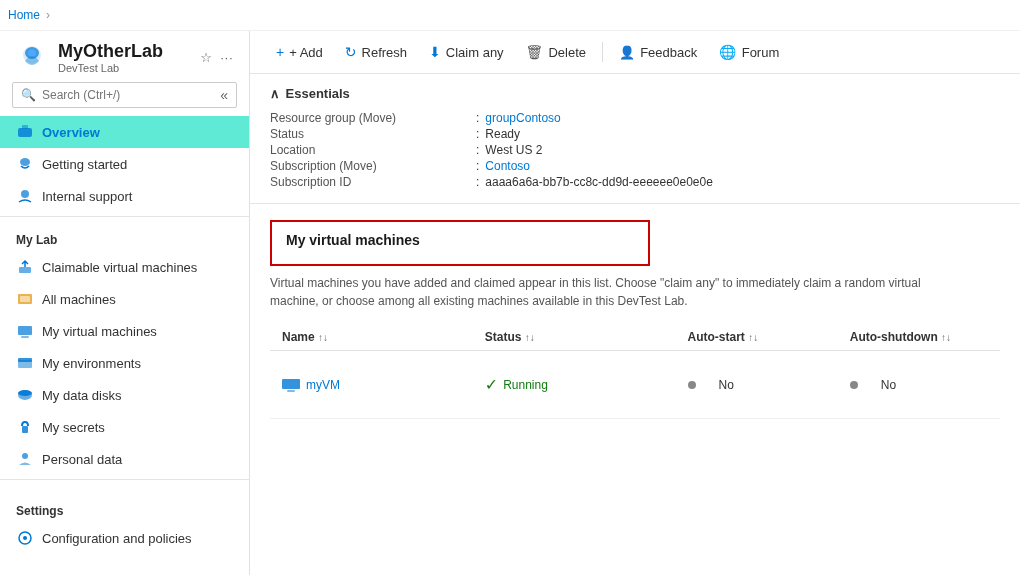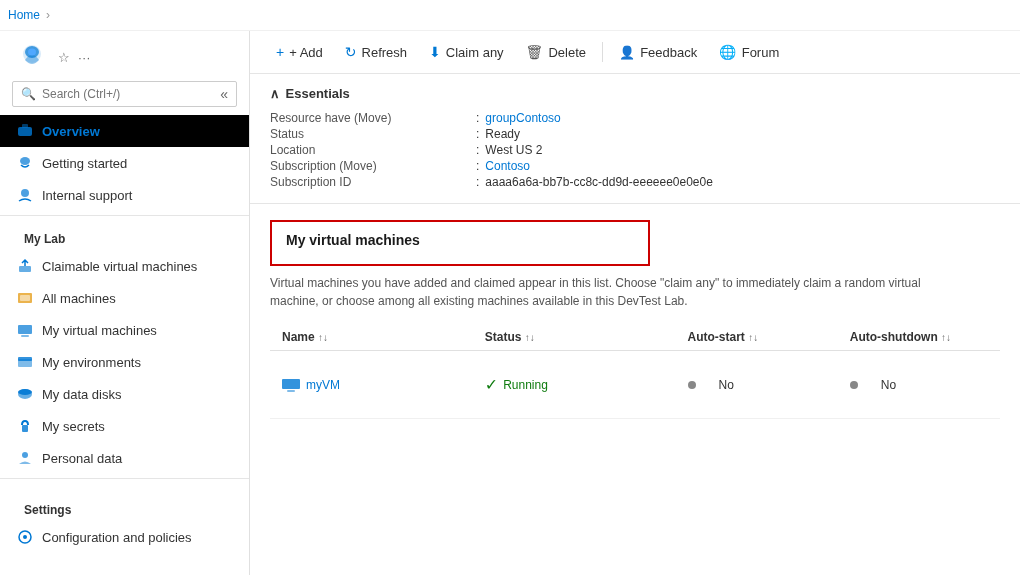--- a/index.html
+++ b/index.html
@@ -20,24 +20,24 @@
     .sidebar-title-block { flex: 1; }
     .sidebar-title { font-size: 18px; font-weight: 600; color: #1a1a1a; }
     .sidebar-subtitle { font-size: 11px; color: #666; }
     .sidebar-header-actions { display: flex; gap: 8px; color: #666; cursor: pointer; }
     
     .search-box { margin: 0 12px 8px; display: flex; align-items: center; border: 1px solid #ccc; border-radius: 2px; padding: 4px 8px; gap: 6px; background: #fff; }
     .search-box input { border: none; outline: none; font-size: 12px; color: #555; width: 100%; background: transparent; }
     .collapse-btn { margin-left: auto; color: #666; cursor: pointer; font-size: 14px; }
     
     .nav-item { display: flex; align-items: center; gap: 8px; padding: 7px 16px; cursor: pointer; font-size: 13px; color: #333; }
-    .nav-item.active { background: #000000; color: #0078d4; font-weight: 600; }
+    .nav-item.active { background: #5eead4; color: #0078d4; font-weight: 600; }
     .nav-icon { width: 18px; height: 18px; display: flex; align-items: center; justify-content: center; flex-shrink: 0; }
     
-    .nav-section-label { padding: 12px 24px 4px; font-size: 12px; font-weight: 700; color: #333; text-transform: none; }
+    .nav-section-label { padding: 12px 16px 4px; font-size: 12px; font-weight: 700; color: #333; text-transform: none; }
     .nav-divider { border: none; border-top: 1px solid #e5e5e5; margin: 4px 0; }
     
     .settings-section { margin-top: 8px; }
     
     
     .main-content { flex: 1; overflow-y: auto; overflow-x: hidden; }
     
     
     .toolbar { display: flex; align-items: center; gap: 2px; padding: 8px 16px; border-bottom: 1px solid #e5e5e5; flex-wrap: wrap; }
     .toolbar-btn { display: flex; align-items: center; gap: 5px; padding: 5px 10px; cursor: pointer; border: none; background: transparent; font-size: 13px; color: #333; border-radius: 2px; }
@@ -90,20 +90,24 @@
 
       <div class="sidebar-header">
         <div class="sidebar-icon">
           <svg width="30" height="30" viewBox="0 0 30 30">
             <circle cx="15" cy="12" r="9" fill="#0078d4" opacity="0.15"></circle>
             <path d="M8 18 Q15 8 22 18 Q15 26 8 18Z" fill="#0078d4" opacity="0.4"></path>
             <ellipse cx="15" cy="10" rx="7" ry="6" fill="#0078d4" opacity="0.7"></ellipse>
             <ellipse cx="15" cy="10" rx="4" ry="3.5" fill="#50a8ff"></ellipse>
           </svg>
         </div>
+        <div class="sidebar-title-block">
+          <div class="sidebar-title">MyOtherLab</div>
+          <div class="sidebar-subtitle">DevTest Lab</div>
+        </div>
         <div class="sidebar-header-actions">
           <span title="Pin">☆</span>
           <span title="More">···</span>
         </div>
       </div>
 
       <div class="search-box">
         <span style="color:#666; font-size:12px;">🔍</span>
         <input type="text" placeholder="Search (Ctrl+/)" style="">
         <span class="collapse-btn">«</span>
@@ -247,21 +251,21 @@
         </button>
       </div>
 
       <div class="essentials">
         <div class="essentials-header">
           <span>∧</span>
           <span>Essentials</span>
         </div>
 
         <div class="essentials-row">
-          <span class="label">Resource have (Move)</span>
+          <span class="label">Resource group (Move)</span>
           <span class="colon">:</span>
           <span class="value"><a class="link">groupContoso</a></span>
         </div>
         <div class="essentials-row">
           <span class="label">Status</span>
           <span class="colon">:</span>
           <span class="value">Ready</span>
         </div>
         <div class="essentials-row">
           <span class="label">Location</span>

